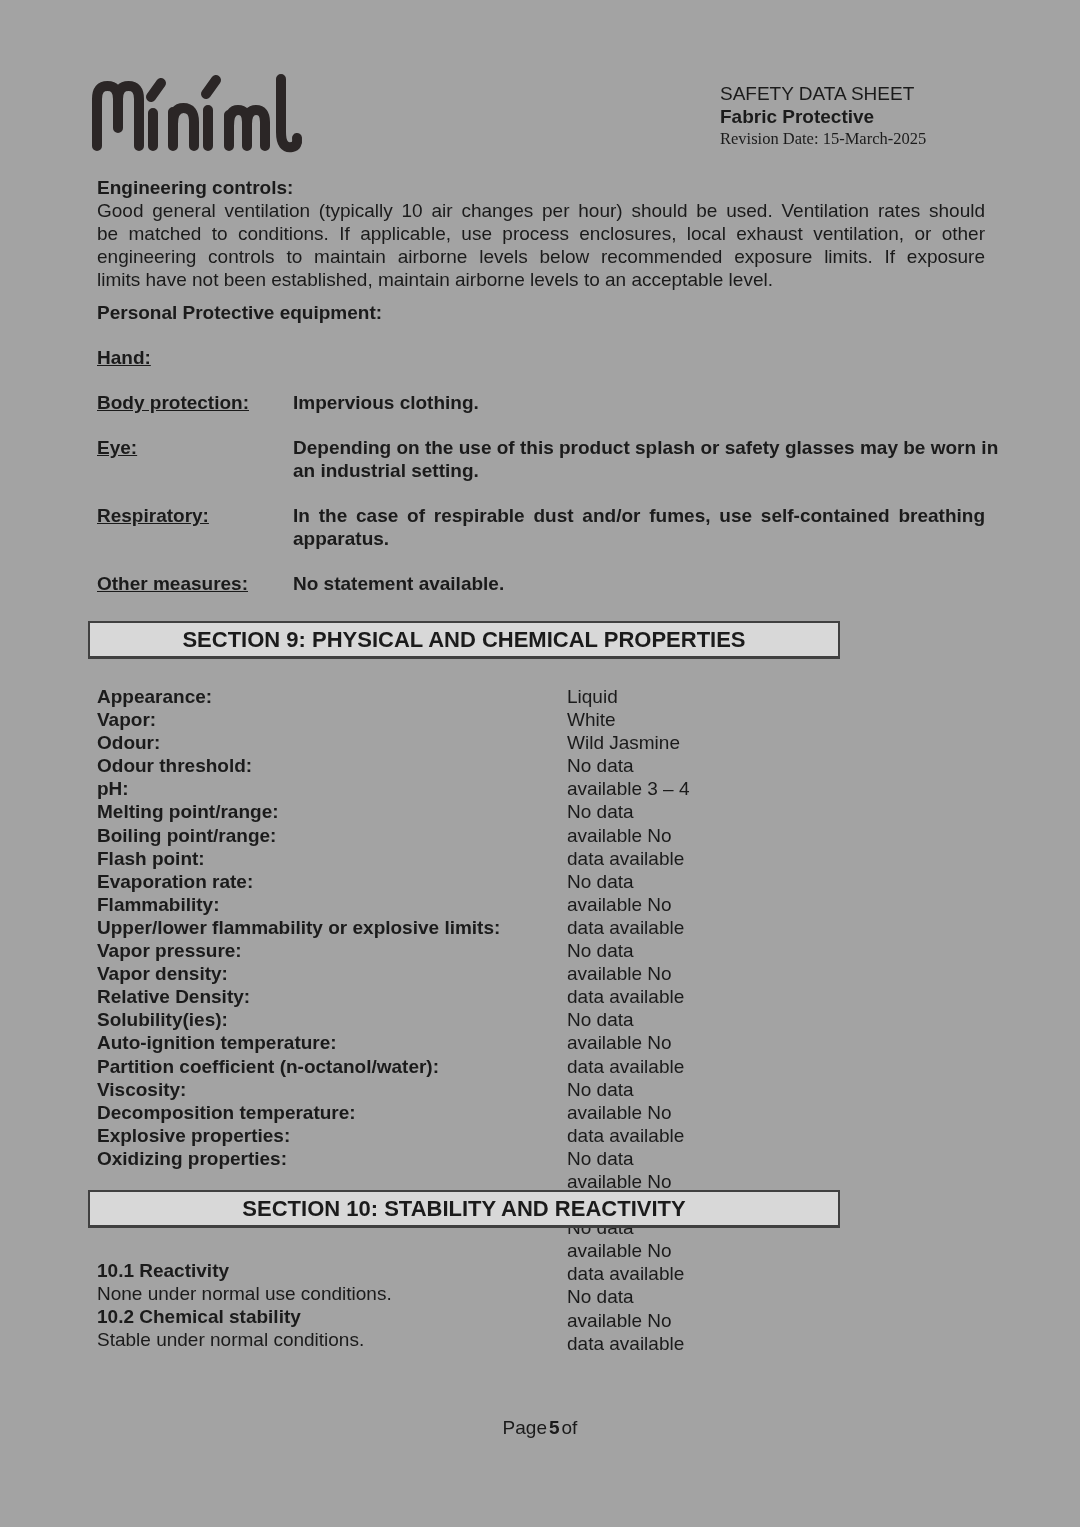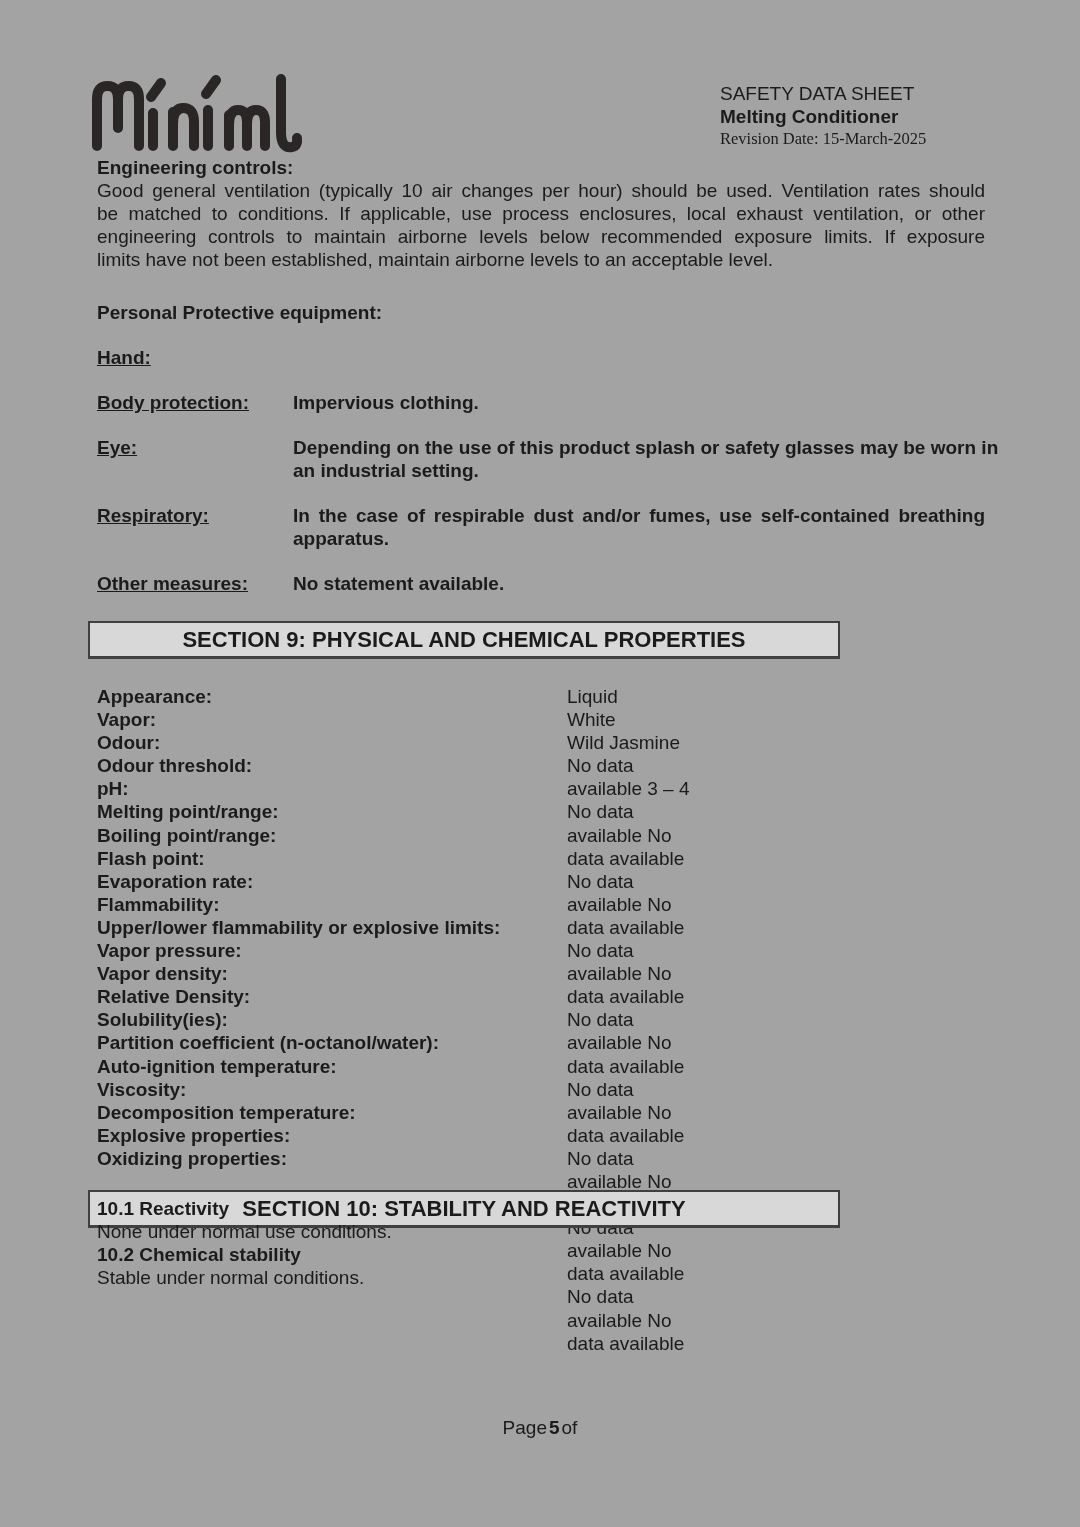--- a/index.html
+++ b/index.html
@@ -8,21 +8,21 @@
 
   .logo{position:absolute;left:86px;top:66px;}
 
   .hdr{position:absolute;left:720px;top:82px;}
   .hdr-type{font-size:19px;line-height:23px;}
   .hdr-product{font-size:19px;line-height:23px;font-weight:bold;}
   .hdr-rev{font-family:"Liberation Serif","DejaVu Serif",serif;font-size:16.5px;line-height:22px;}
 
   .b{font-weight:bold;}
 
-  .eng{position:absolute;left:97px;top:156px;width:888px;}
+  .eng{position:absolute;left:97px;top:176px;width:888px;}
   .eng-heading{font-weight:bold;}
   .jline{white-space:nowrap;}
   .jlist .jline:not(:last-child){text-align:justify;text-align-last:justify;}
 
   .ppe-heading{position:absolute;left:97px;top:301px;font-weight:bold;}
   .ppe{position:absolute;left:97px;top:346px;width:888px;}
   .ppe-row{display:flex;margin-bottom:22px;font-weight:bold;}
   .ppe-label{width:196px;flex:0 0 196px;text-decoration:underline;}
   .ppe-text{width:692px;flex:1;}
 
@@ -30,21 +30,21 @@
     background:#d8d8d8;border:2px solid #404040;border-bottom-width:3px;
     display:flex;align-items:center;justify-content:center;
     font-weight:bold;font-size:22px;z-index:2;}
   .sec9-bar{top:621px;}
   .sec10-bar{top:1190px;}
 
   .props-labels{position:absolute;left:97px;top:685px;font-weight:bold;z-index:0;}
   .props-values{position:absolute;left:567px;top:685px;z-index:1;}
   .prop-line{height:23.1px;line-height:23.1px;white-space:nowrap;}
 
-  .sec10-content{position:absolute;left:97px;top:1197px;width:460px;z-index:3;background:transparent;}
+  .sec10-content{position:absolute;left:97px;top:1259px;width:460px;z-index:3;background:transparent;}
   .sec10-sub2{}
 
   .footer{position:absolute;left:0;top:1416px;width:1080px;display:flex;justify-content:center;gap:2px;}
 </style>
 </head>
 <body>
 
 <div class="page">
 
   <svg class="logo" width="218" height="94" viewBox="0 0 218 94" fill="none" stroke="#2b2626" stroke-width="10" stroke-linecap="round" stroke-linejoin="round">
@@ -52,21 +52,21 @@
     <path d="M32,33 Q32,20 42.5,20 Q53,20 53,33 V80"></path>
     <path d="M67,47 V80 M65,31 L75,17"></path>
     <path d="M87,80 V46 M87,58 Q87,42 97.5,42 Q108,42 108,56 V80"></path>
     <path d="M122,44 V80 M120,28 L130,14"></path>
     <path d="M143,80 V49 M143,60 Q143,44 152,44 Q161,44 161,56 V80 M161,58 Q161,44 170,44 Q179,44 179,56 V80"></path>
     <path d="M195,13 V66 Q195,83 206,81 Q212,80 211,72"></path>
   </svg>
 
   <div class="hdr">
     <div class="hdr-type">SAFETY DATA SHEET</div>
-    <div class="hdr-product">Melting Conditioner</div>
+    <div class="hdr-product">Fabric Protective</div>
     <div class="hdr-rev">Revision Date: 15-March-2025</div>
   </div>
 
   <div class="eng">
     <div class="eng-heading">Engineering controls:</div>
     <div class="jlist">
 
     <div class="jline">Good general ventilation (typically 10 air changes per hour) should be used. Ventilation rates should</div>
         <div class="jline">be matched to conditions. If applicable, use process enclosures, local exhaust ventilation, or other</div>
         <div class="jline">engineering controls to maintain airborne levels below recommended exposure limits. If exposure</div>
@@ -130,22 +130,22 @@
       <div class="prop-line">Melting point/range:</div>
       <div class="prop-line">Boiling point/range:</div>
       <div class="prop-line">Flash point:</div>
       <div class="prop-line">Evaporation rate:</div>
       <div class="prop-line">Flammability:</div>
       <div class="prop-line">Upper/lower flammability or explosive limits:</div>
       <div class="prop-line">Vapor pressure:</div>
       <div class="prop-line">Vapor density:</div>
       <div class="prop-line">Relative Density:</div>
       <div class="prop-line">Solubility(ies):</div>
+      <div class="prop-line">Auto-ignition temperature:</div>
       <div class="prop-line">Partition coefficient (n-octanol/water):</div>
-      <div class="prop-line">Auto-ignition temperature:</div>
       <div class="prop-line">Viscosity:</div>
       <div class="prop-line">Decomposition temperature:</div>
       <div class="prop-line">Explosive properties:</div>
       <div class="prop-line">Oxidizing properties:</div>
     </div>
 
   <div class="props-values">
 
   <div class="prop-line">Liquid</div>
       <div class="prop-line">White</div>

